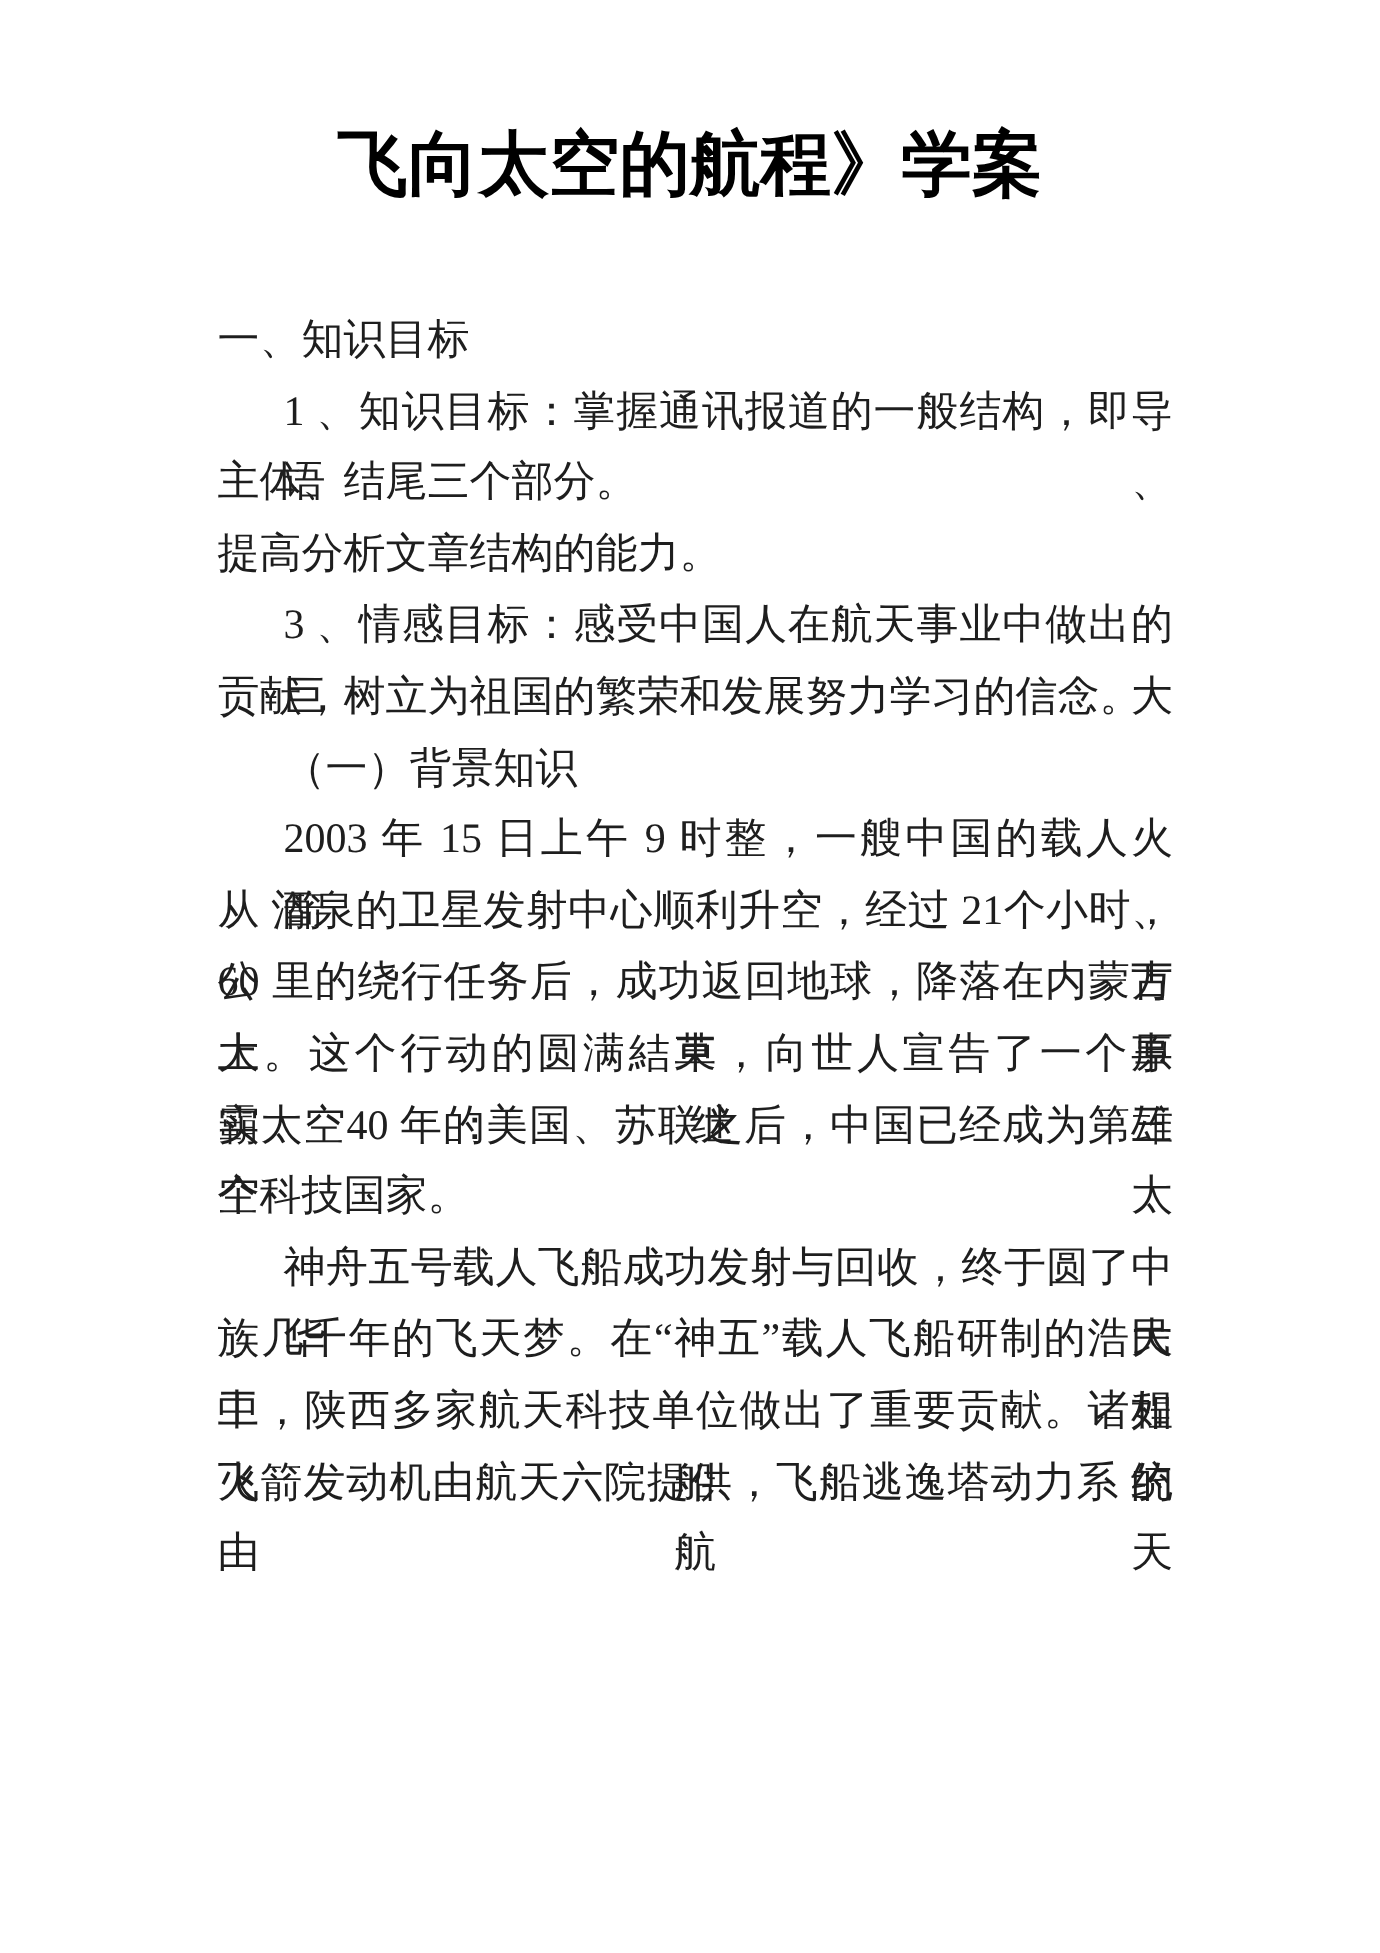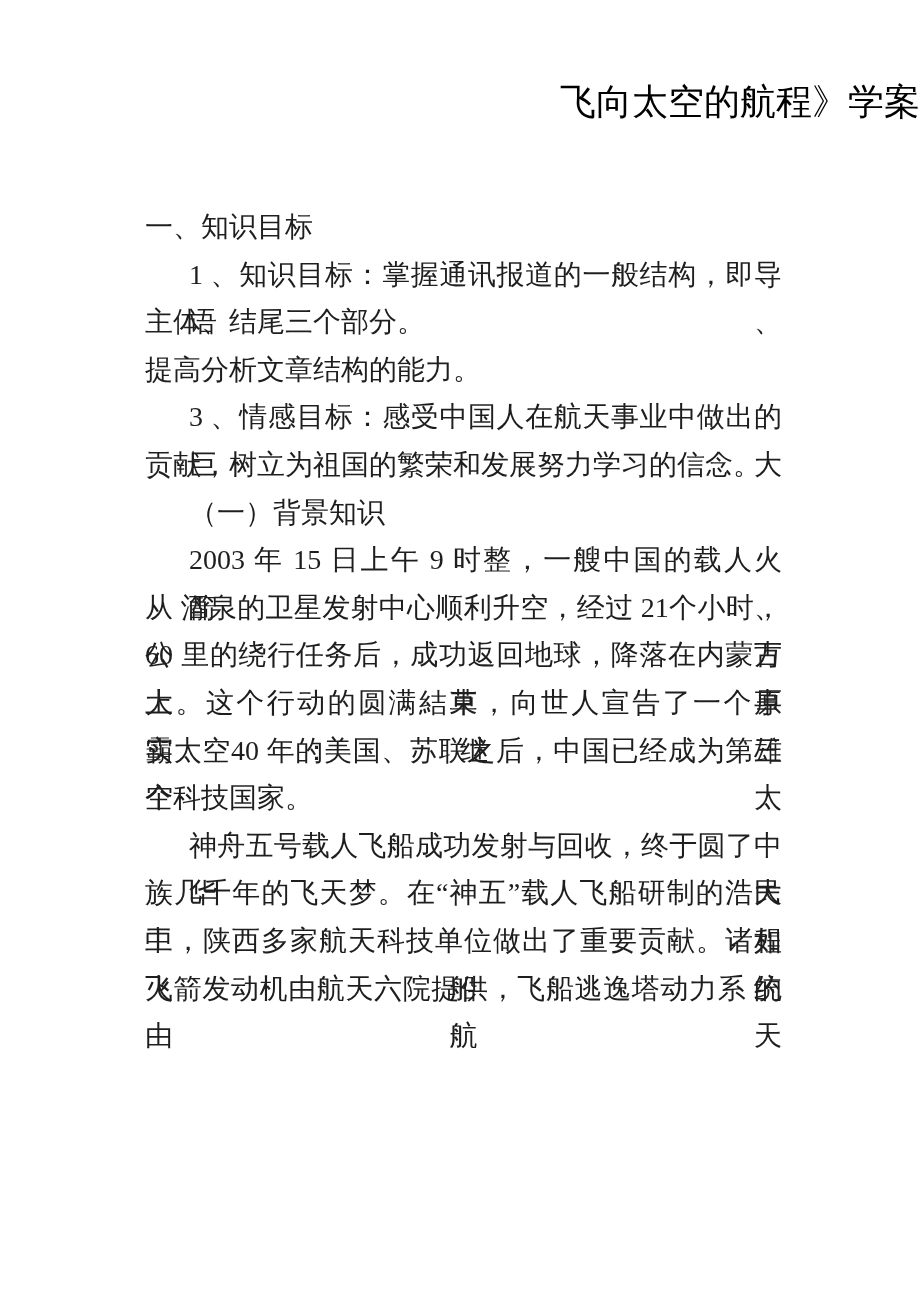--- a/index.html
+++ b/index.html
@@ -14,24 +14,24 @@
     margin: 0 auto;
     background: #ffffff;
     overflow: hidden;
     font-family: "Liberation Serif", "DejaVu Serif", serif;
   }
   .doc-title {
     position: absolute;
     top: 78px;
     left: 0;
     width: 920px;
-    text-align: right;
+    text-align: center;
     font-family: "Liberation Sans", "DejaVu Sans", sans-serif;
-    font-weight: 400;
-    font-size: 36px;
+    font-weight: 700;
+    font-size: 47px;
     letter-spacing: 0px;
     color: #000000;
     white-space: nowrap;
   }
   .doc-body {
     position: absolute;
     top: 203px;
     left: 145px;
     width: 637px;
     font-size: 28px;

